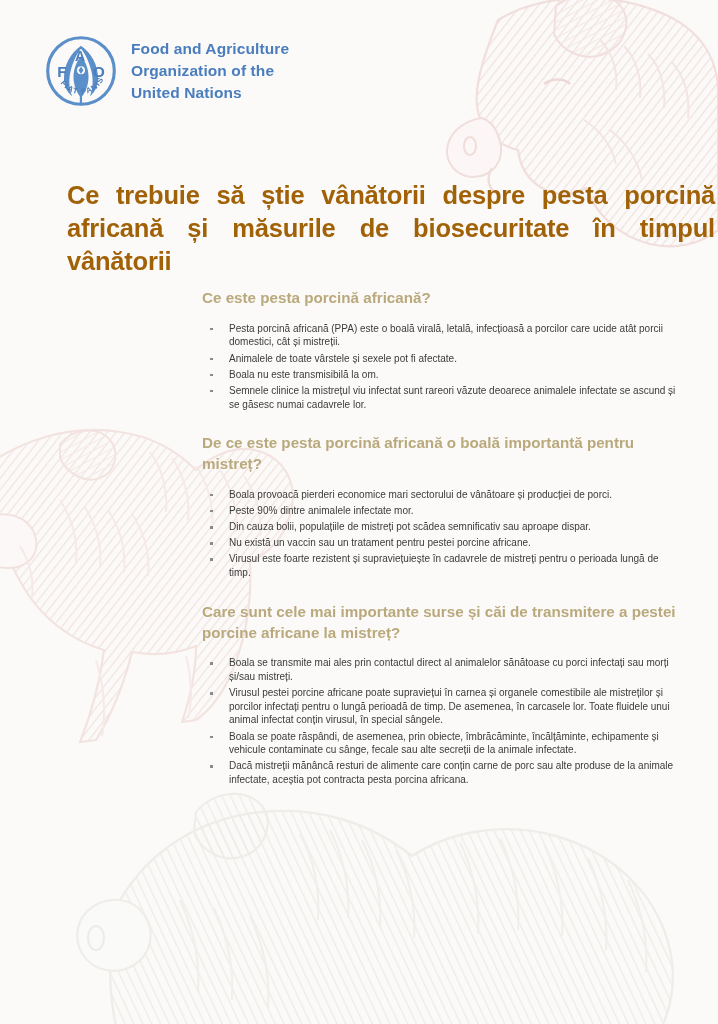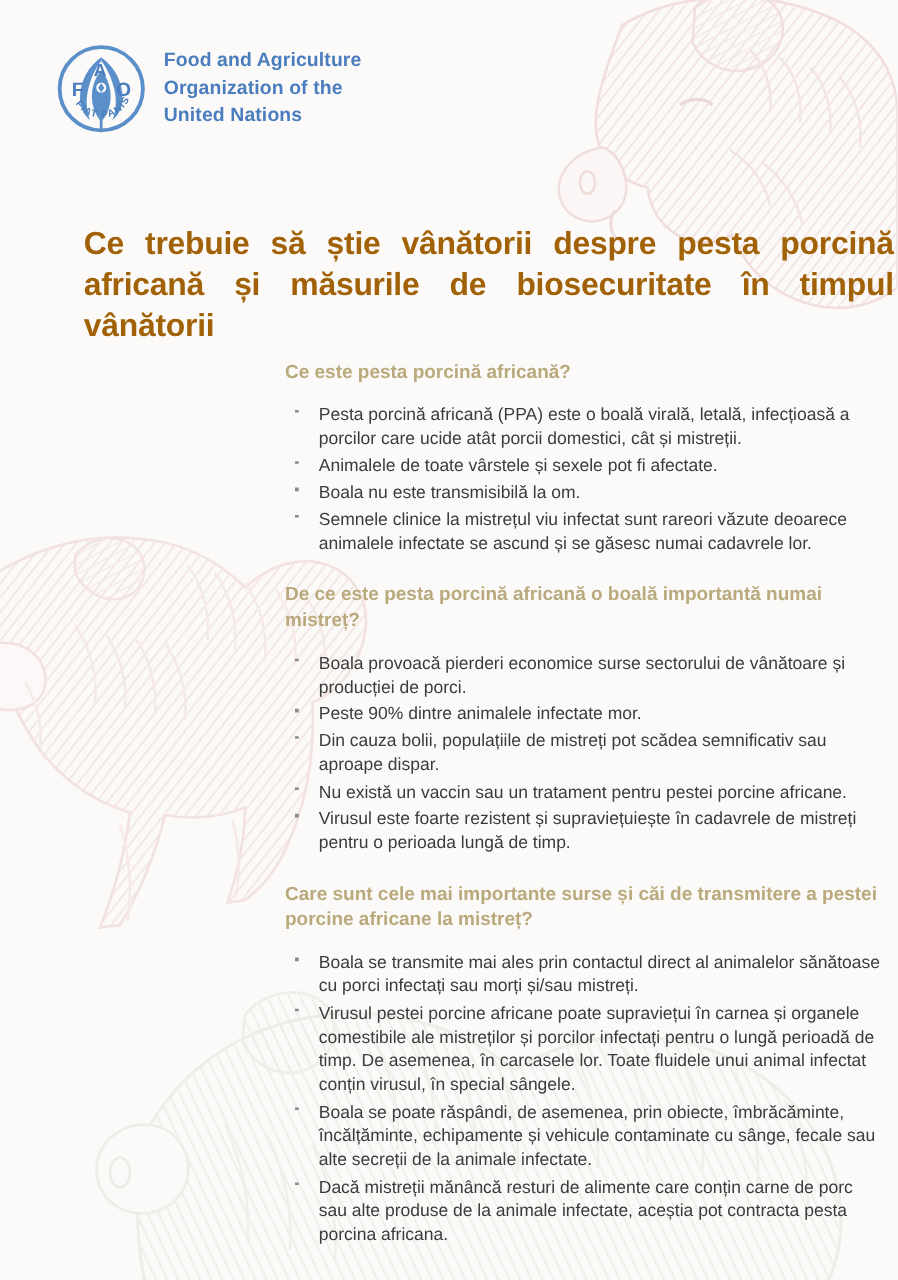--- a/index.html
+++ b/index.html
@@ -71,21 +71,21 @@
   }
   .doc-title::after {
     content: "";
     display: inline-block;
     width: 100%;
   }
 
   
   .body-column {
     position: absolute;
-    left: 228px;
+    left: 202px;
     top: 288px;
     width: 476px;
   }
   .section { margin-bottom: 0; }
   .section-heading {
     font-size: 15.2px;
     font-weight: bold;
     line-height: 1.37;
     color: #b9a97c;
     margin: 0 0 13px 0;
@@ -94,21 +94,21 @@
   .section.s3 { }
 
   ul.bullets {
     list-style: none;
     margin: 0;
     padding: 0;
   }
   ul.bullets li {
     position: relative;
     padding-left: 27px;
-    font-size: 14px;
+    font-size: 10px;
     line-height: 1.365;
     color: #3b3b3b;
     margin-bottom: 2.5px;
   }
   ul.bullets li::before {
     content: "";
     position: absolute;
     left: 8px;
     top: 6px;
     width: 2.5px;
@@ -276,23 +276,23 @@
       <h2 class="section-heading">Ce este pesta porcină africană?</h2>
       <ul class="bullets">
         <li>Pesta porcină africană (PPA) este o boală virală, letală, infecțioasă a porcilor care ucide atât porcii domestici, cât și mistreții.</li>
         <li>Animalele de toate vârstele și sexele pot fi afectate.</li>
         <li>Boala nu este transmisibilă la om.</li>
         <li>Semnele clinice la mistrețul viu infectat sunt rareori văzute deoarece animalele infectate se ascund și se găsesc numai cadavrele lor.</li>
       </ul>
     </section>
 
     <section class="section s2">
-      <h2 class="section-heading">De ce este pesta porcină africană o boală importantă numai mistreț?</h2>
+      <h2 class="section-heading">De ce este pesta porcină africană o boală importantă pentru mistreț?</h2>
       <ul class="bullets">
-        <li>Boala provoacă pierderi economice surse sectorului de vânătoare și producției de porci.</li>
+        <li>Boala provoacă pierderi economice mari sectorului de vânătoare și producției de porci.</li>
         <li>Peste 90% dintre animalele infectate mor.</li>
         <li>Din cauza bolii, populațiile de mistreți pot scădea semnificativ sau aproape dispar.</li>
         <li>Nu există un vaccin sau un tratament pentru pestei porcine africane.</li>
         <li>Virusul este foarte rezistent și supraviețuiește în cadavrele de mistreți pentru o perioada lungă de timp.</li>
       </ul>
     </section>
 
     <section class="section s3">
       <h2 class="section-heading">Care sunt cele mai importante surse și căi de transmitere a pestei porcine africane la mistreț?</h2>
       <ul class="bullets">

